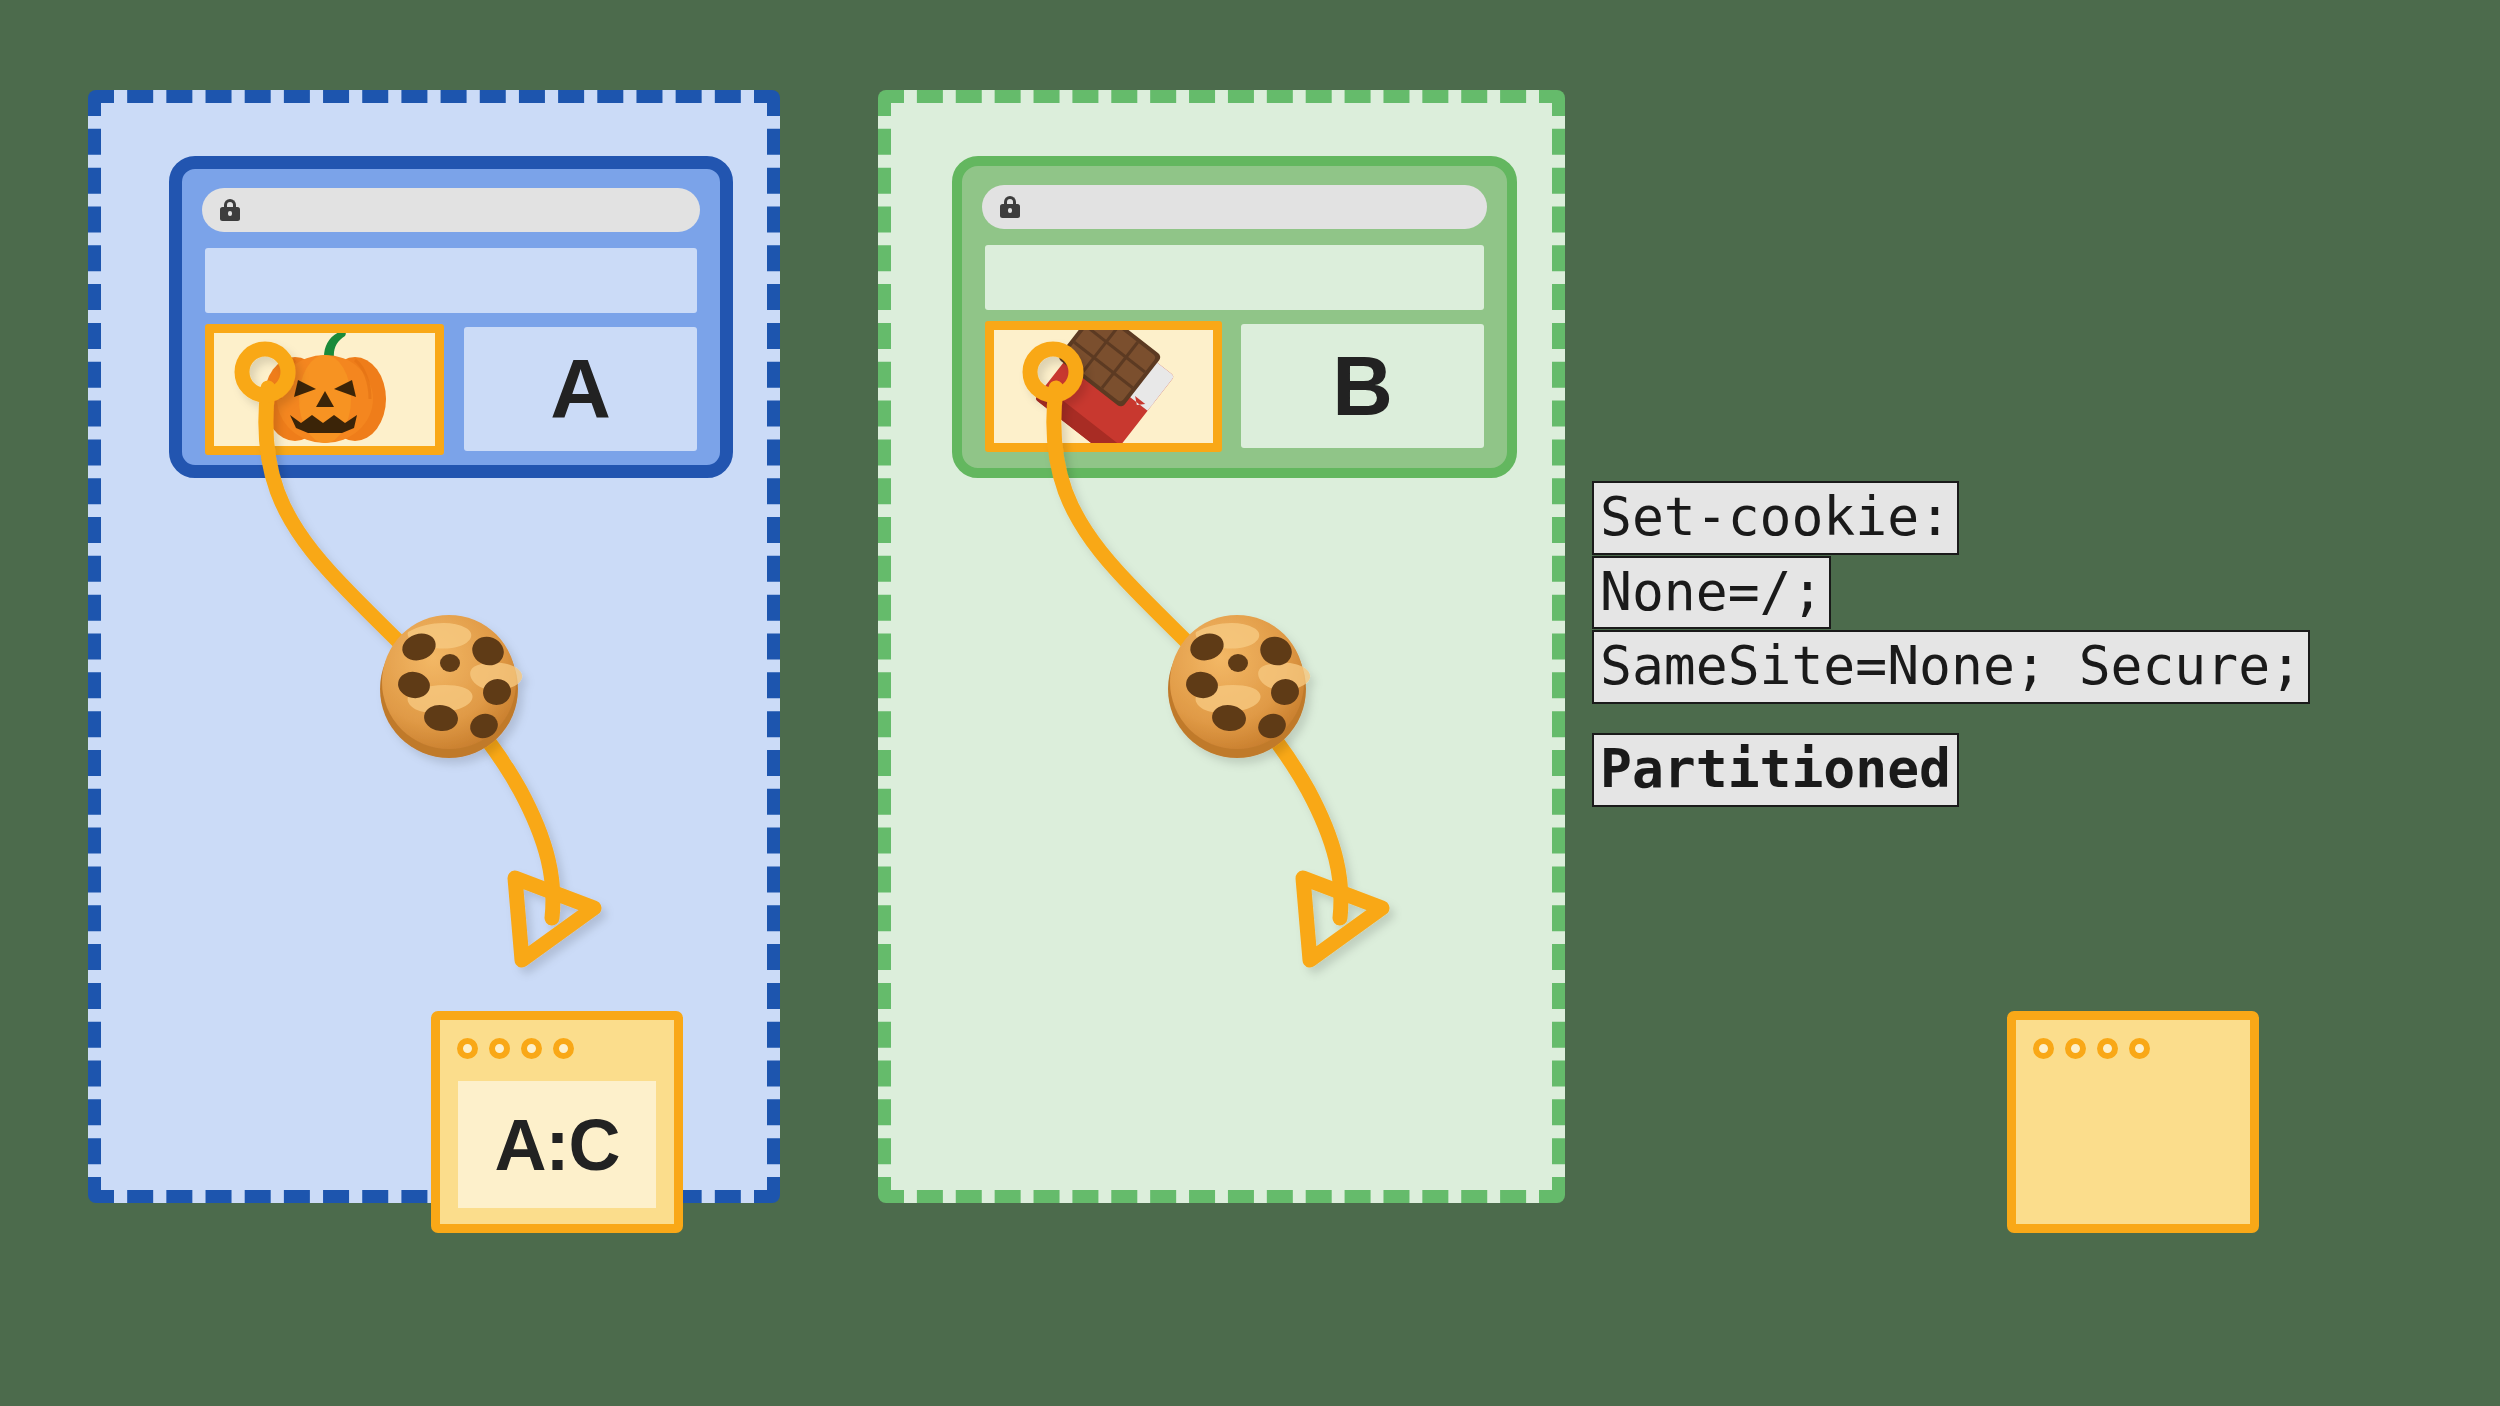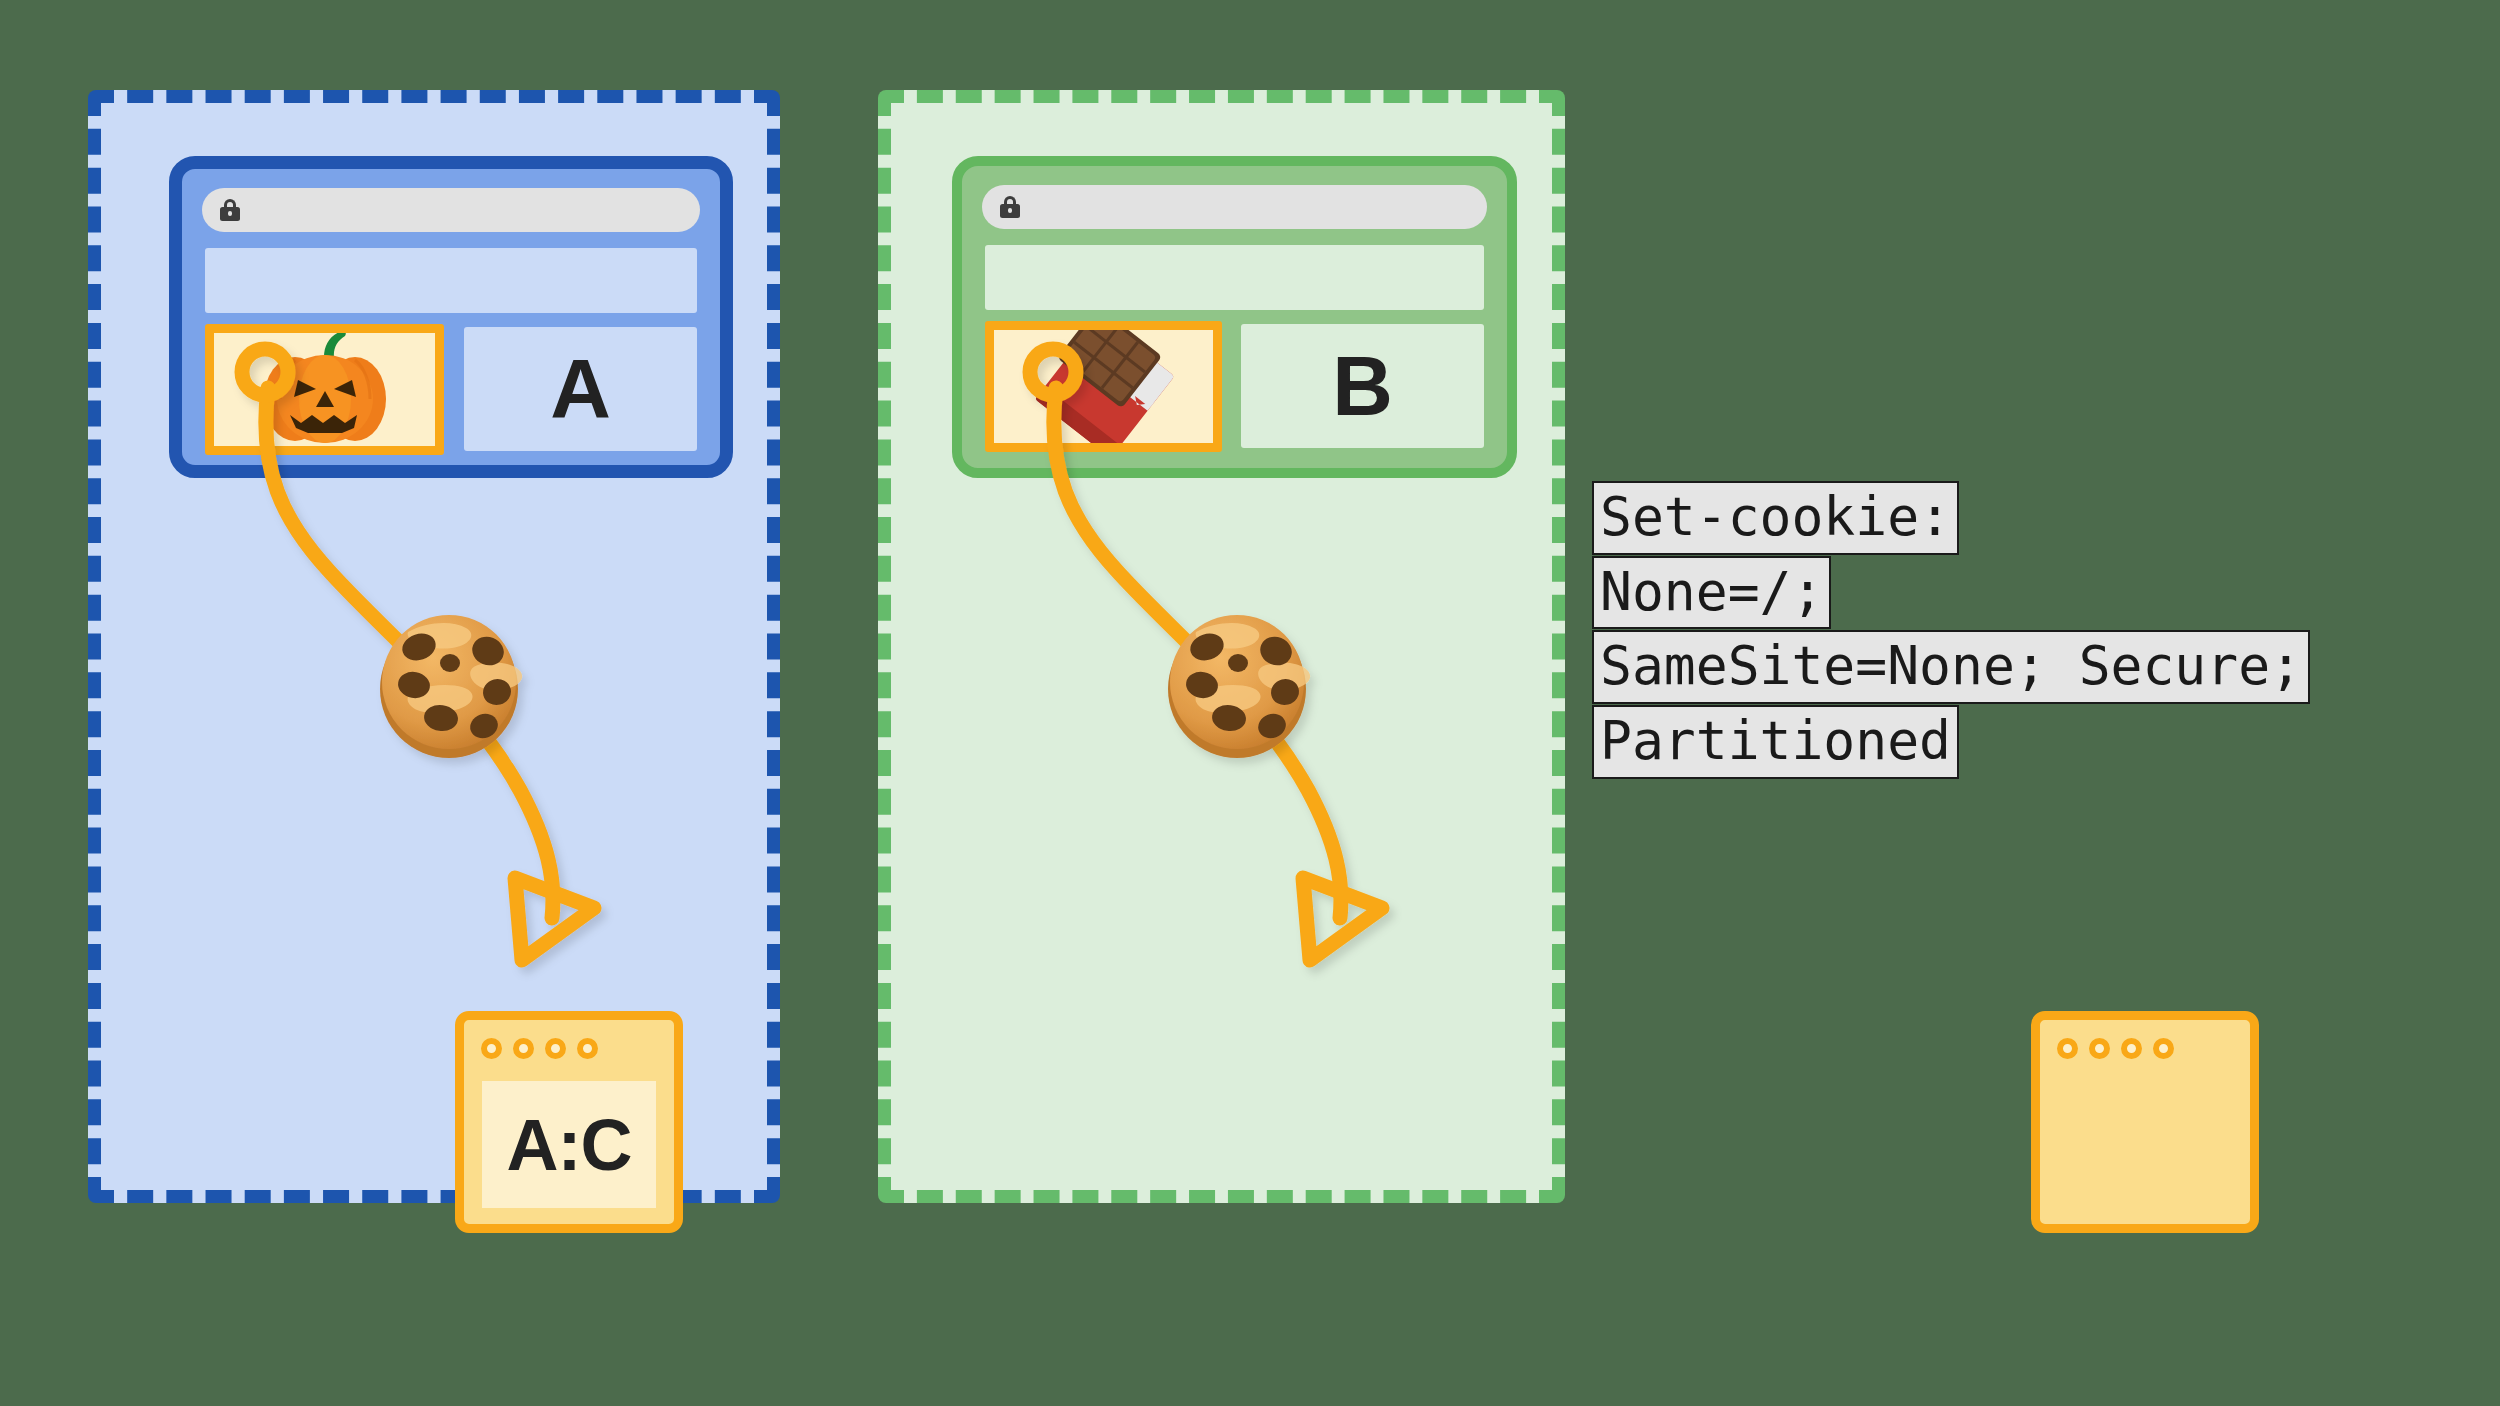--- a/index.html
+++ b/index.html
@@ -181,26 +181,25 @@
     width: 2500px;
     height: 1406px;
     pointer-events: none;
     overflow: visible;
   }
 
   
   .storage-box {
     position: absolute;
     box-sizing: border-box;
-    width: 228px;
+    width: 252px;
     height: 222px;
     background: #fbdd8c;
     border: 9px solid #f9a817;
-    border-radius: 14px;
-    margin-left: 24px;
+    border-radius: 7px;
   }
   .storage-box.a { left: 330px; top: 908px; }
   .storage-box.b { left: 1116px; top: 908px; }
   .dots-row {
     position: absolute;
     left: 17px;
     top: 18px;
     display: flex;
     gap: 11px;
   }
@@ -246,21 +245,21 @@
     background: #e5e5e5;
     border: 2px solid #1a1a1a;
     color: #1a1a1a;
     font-family: "DejaVu Sans Mono", monospace;
     font-size: 53px;
     line-height: 1.05;
     padding: 6px 6px 8px 6px;
     white-space: pre;
     margin-bottom: 1px;
   }
-  .code-line.bold { font-weight: 400; }
+  .code-line.bold { font-weight: 700; margin-top: 28px; }
 </style>
 </head>
 <body>
 
 <div class="stage">
 
   <div class="partition blue">
 
     <div class="browser blue">
 

